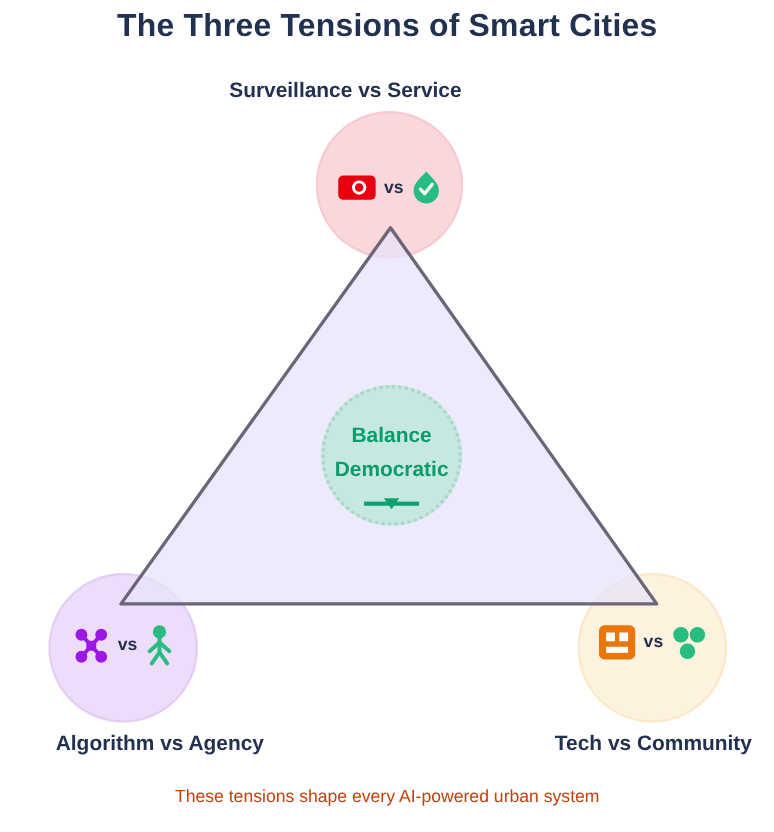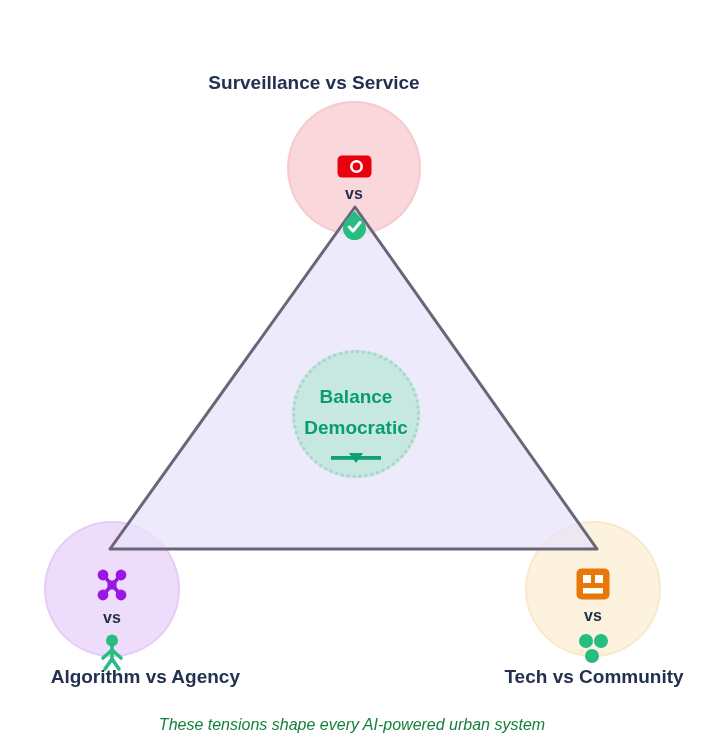--- a/index.html
+++ b/index.html
@@ -60,21 +60,20 @@
   }
 
   .triangle-svg { left: 0; top: 0; z-index: 2; pointer-events: none; }
 
   .icon-row {
     display: flex;
     align-items: center;
     justify-content: center;
     gap: 7px;
     z-index: 4;
-    flex-direction: column;
   }
   .row-top   { left: 287px; top: 155px; width: 134px; }
   .row-left  { left: 44px;  top: 568px; width: 136px; }
   .row-right { left: 525px; top: 568px; width: 136px; }
   .vs-text {
     font-size: 16px;
     font-weight: bold;
     color: #223150;
   }
 
@@ -89,31 +88,31 @@
   }
   .balance-wrap {
     left: 328px; top: 450px; width: 56px; height: 16px;
     z-index: 4;
     display: flex; justify-content: center;
   }
 
   .caption {
     top: 716px; left: 0; width: 704px;
     text-align: center;
-    font-style: italic;
     font-size: 16px;
-    color: #15803d;
+    color: #c2410c;
   }
   .icon-svg { display: block; }
 </style>
 </head>
 <body>
 
 <div class="canvas">
 
+  <div class="abs title">The Three Tensions of Smart Cities</div>
 
   <div class="abs node-label label-top">Surveillance vs Service</div>
 
   <div class="abs circle circle-top"></div>
   <div class="abs circle circle-left"></div>
   <div class="abs circle circle-right"></div>
 
   <svg class="abs triangle-svg" width="704" height="756" viewBox="0 0 704 756">
     <polygon points="355,207 110,549 597,549" fill="rgba(231,227,250,0.75)" stroke="#6b6578" stroke-width="3" stroke-linejoin="round"></polygon>
   </svg>

